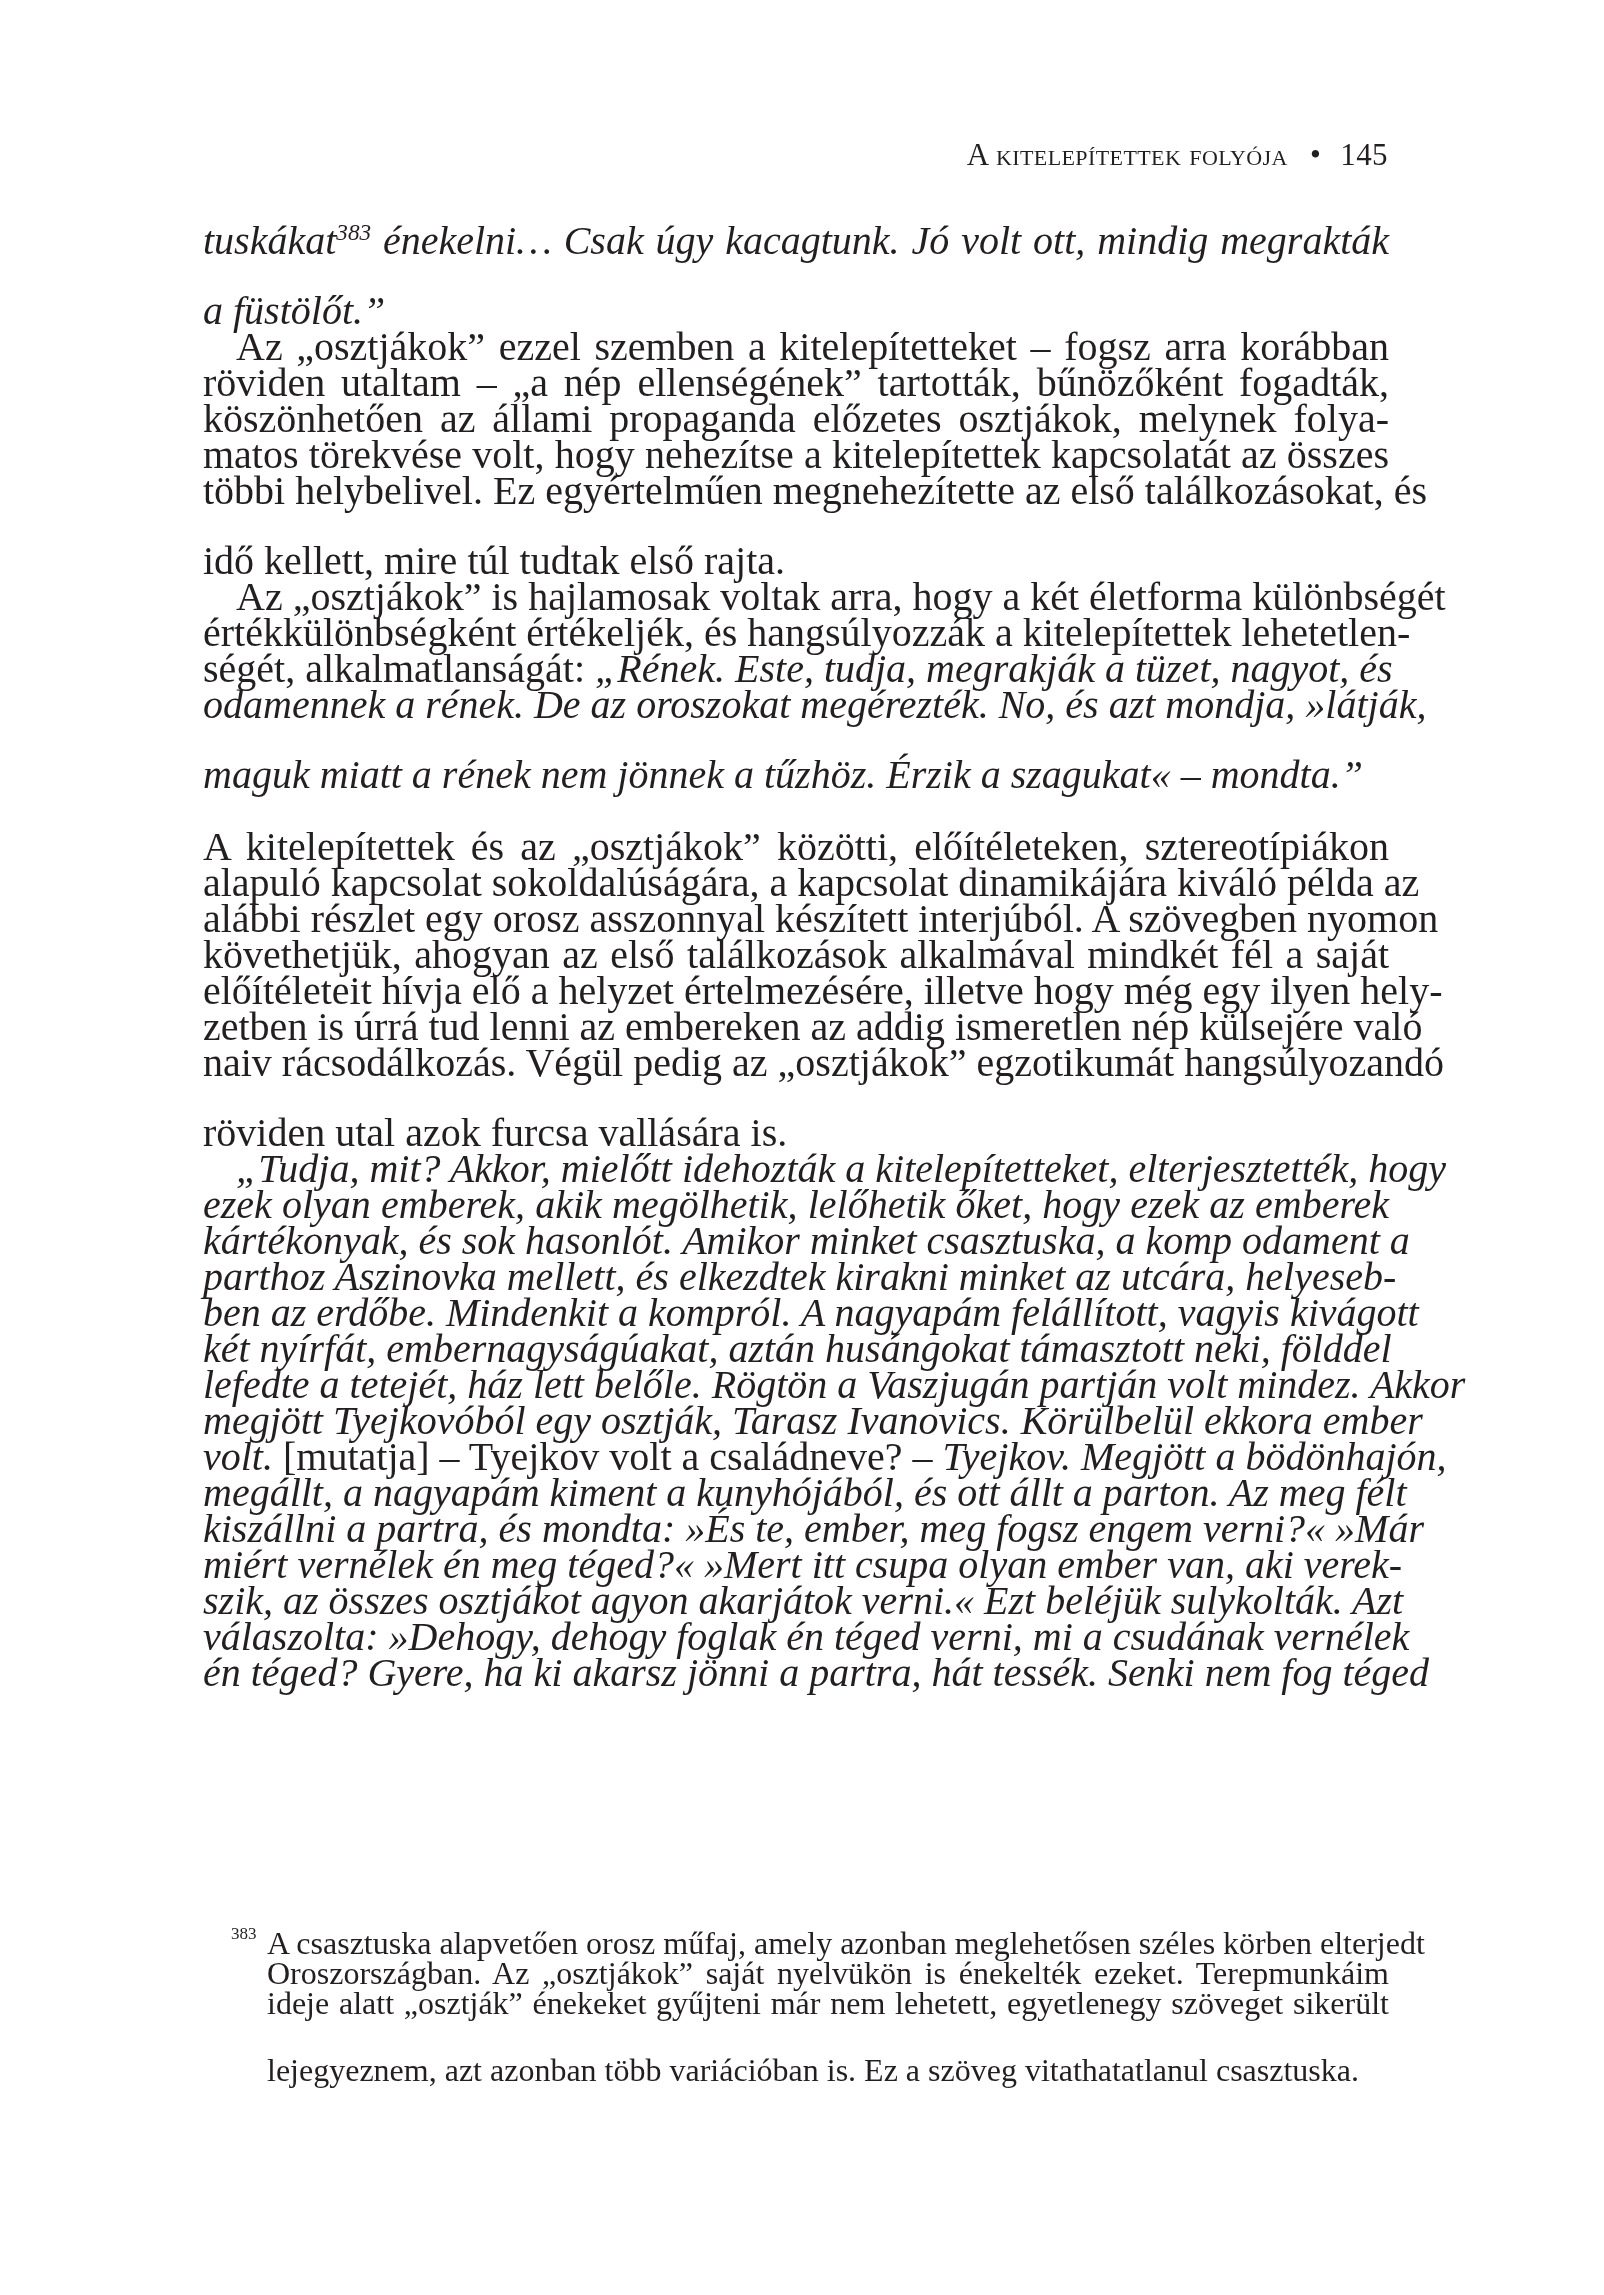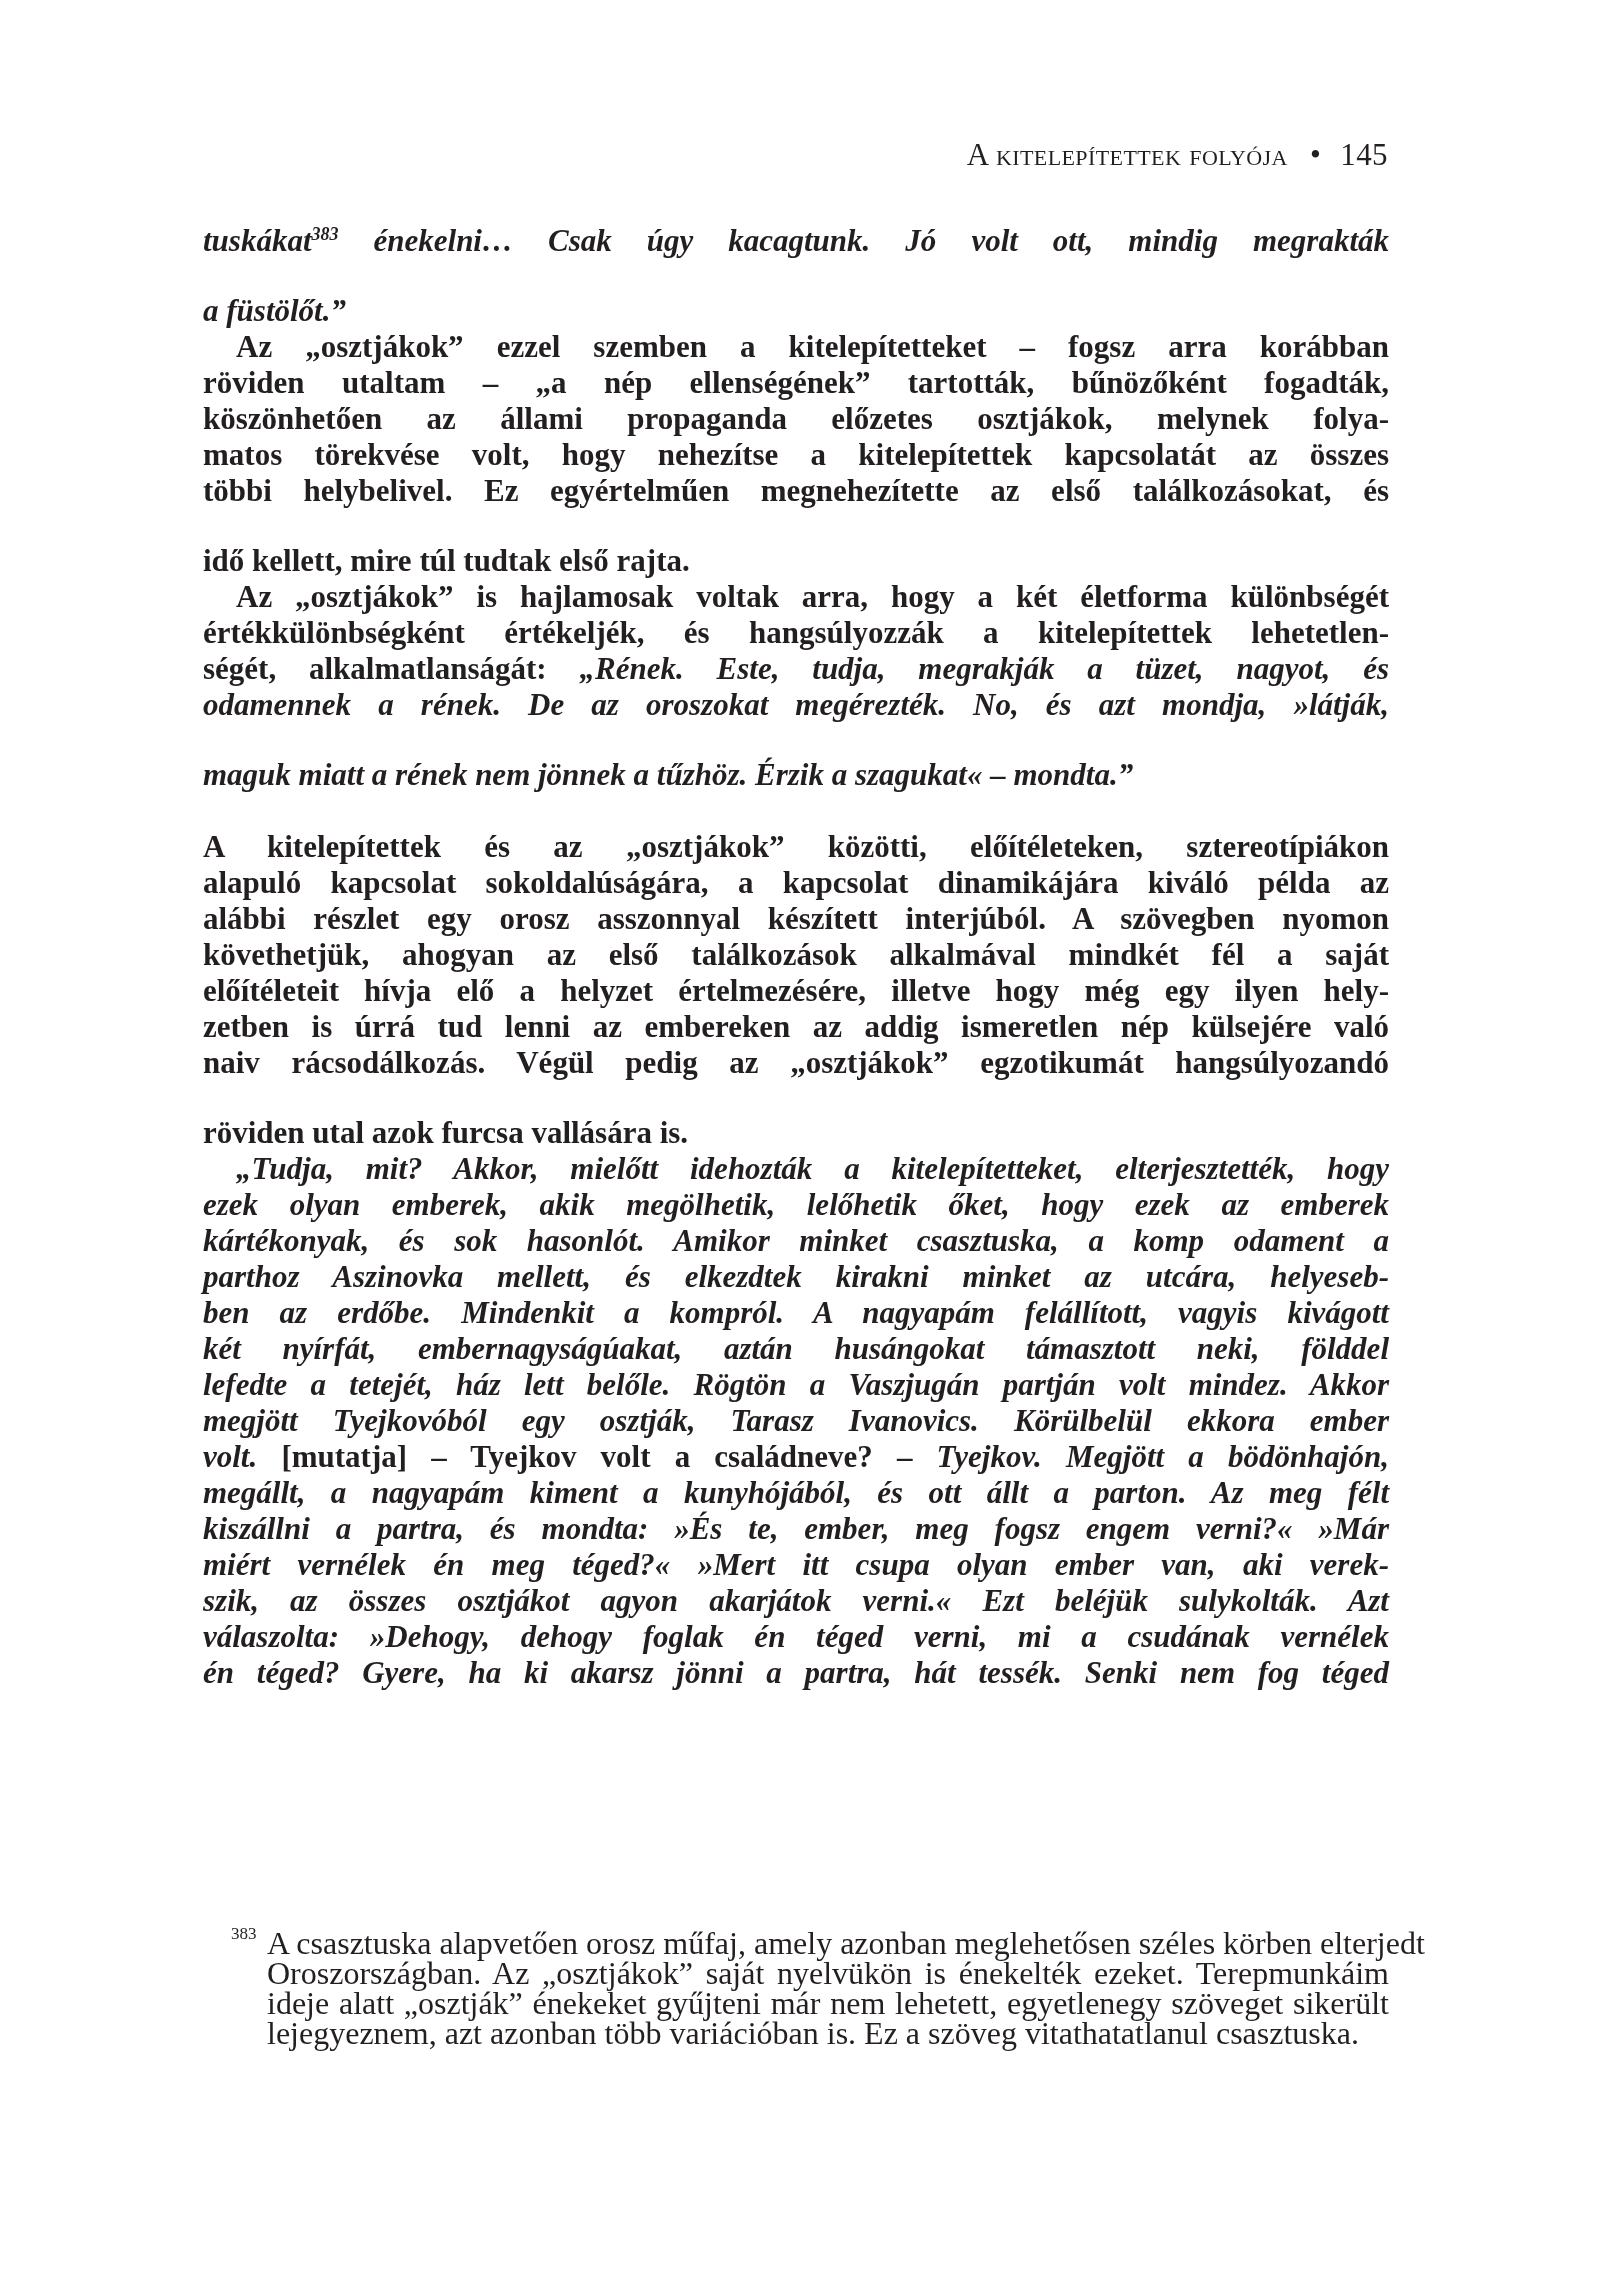--- a/index.html
+++ b/index.html
@@ -41,26 +41,25 @@
   .body {
     position: absolute;
     left: 203px;
     top: 223px;
     width: 1186px;
   }
   .line {
     display: block;
     height: 36px;
     line-height: 36px;
-    font-size: 31px;
+    font-size: 40px;
     white-space: nowrap;
     text-align: justify;
     text-align-last: justify;
     overflow: visible;
-    font-weight: bold;
   }
   .line.last {
     text-align-last: left;
     margin-top: 34px;
   }
   .line.indent {
     padding-left: 33px;
   }
   .it { font-style: italic; }
   .sup {
@@ -80,21 +79,21 @@
   .fn-line {
     display: block;
     height: 30px;
     line-height: 30px;
     font-size: 32px;
     white-space: nowrap;
     text-align: justify;
     text-align-last: justify;
     padding-left: 64px;
   }
-  .fn-line.last { text-align-last: left; }
+  .fn-line.last { text-align-last: left; margin-top: 37px; }
   .fn-mark {
     position: absolute;
     left: 28px;
     top: -3.4px;
     font-size: 17px;
     line-height: 17px;
   }
 </style>
 </head>
 <body>

